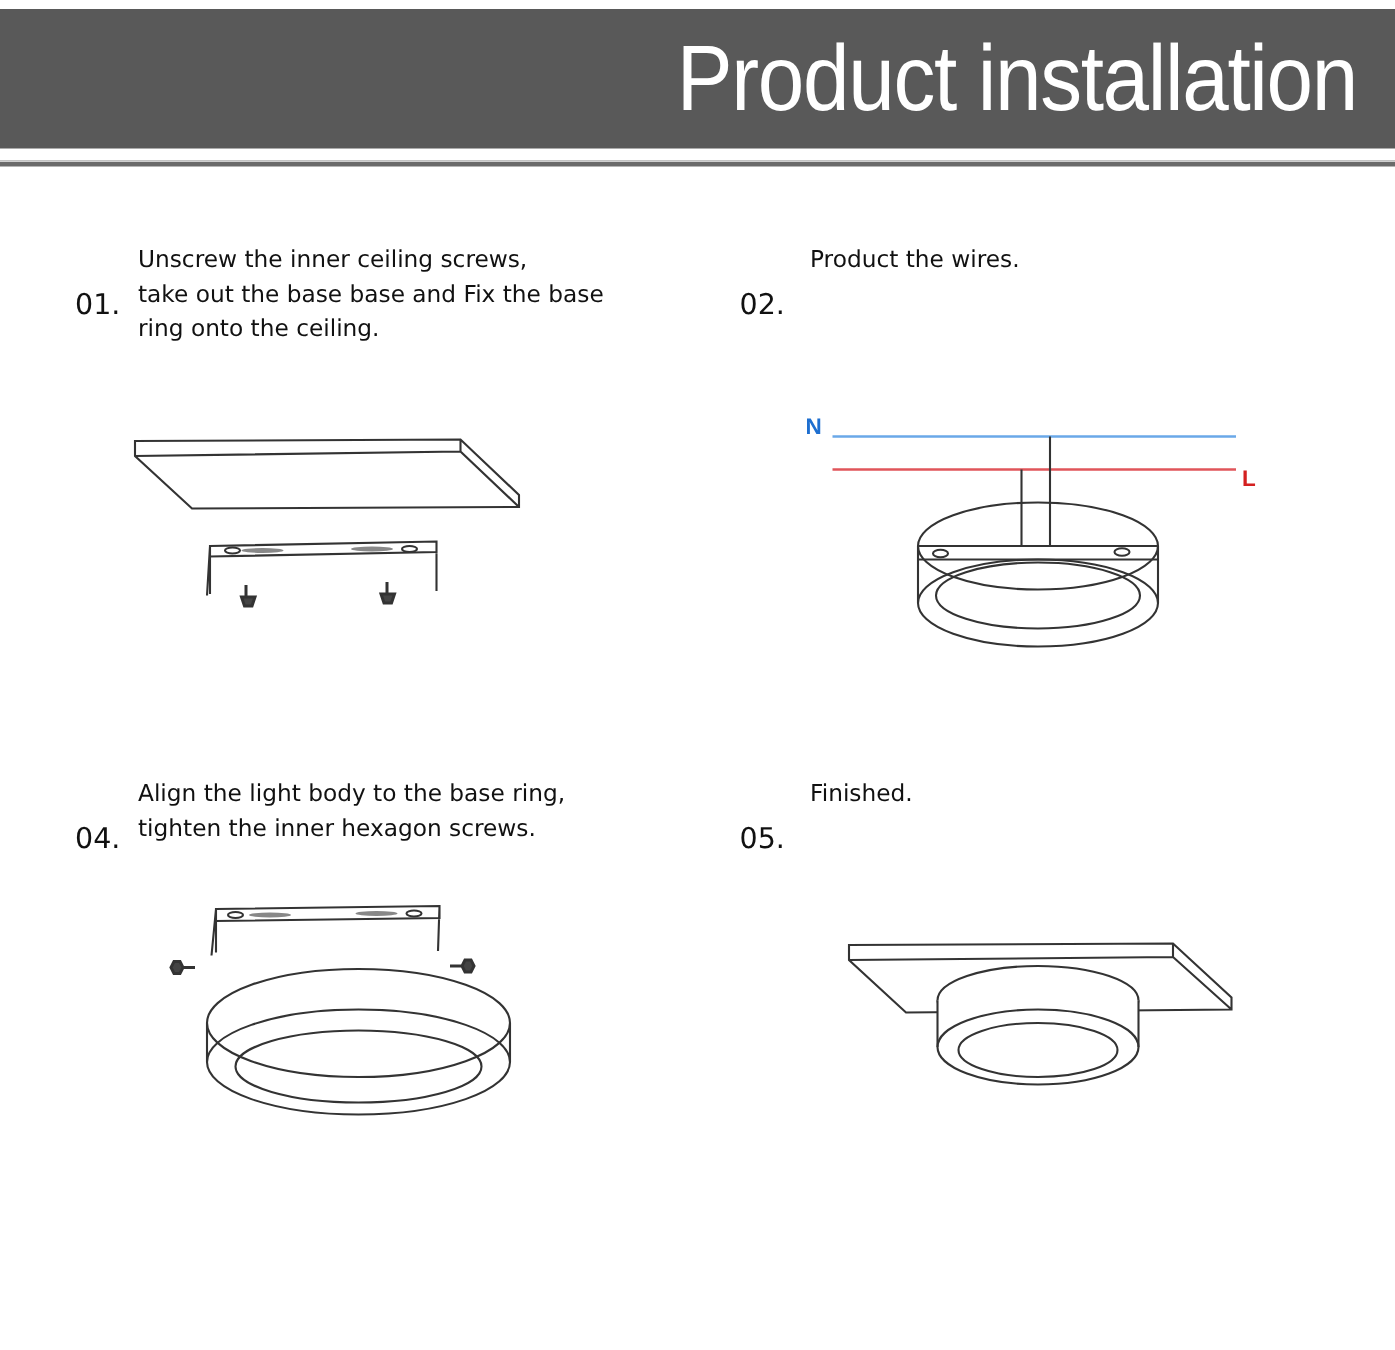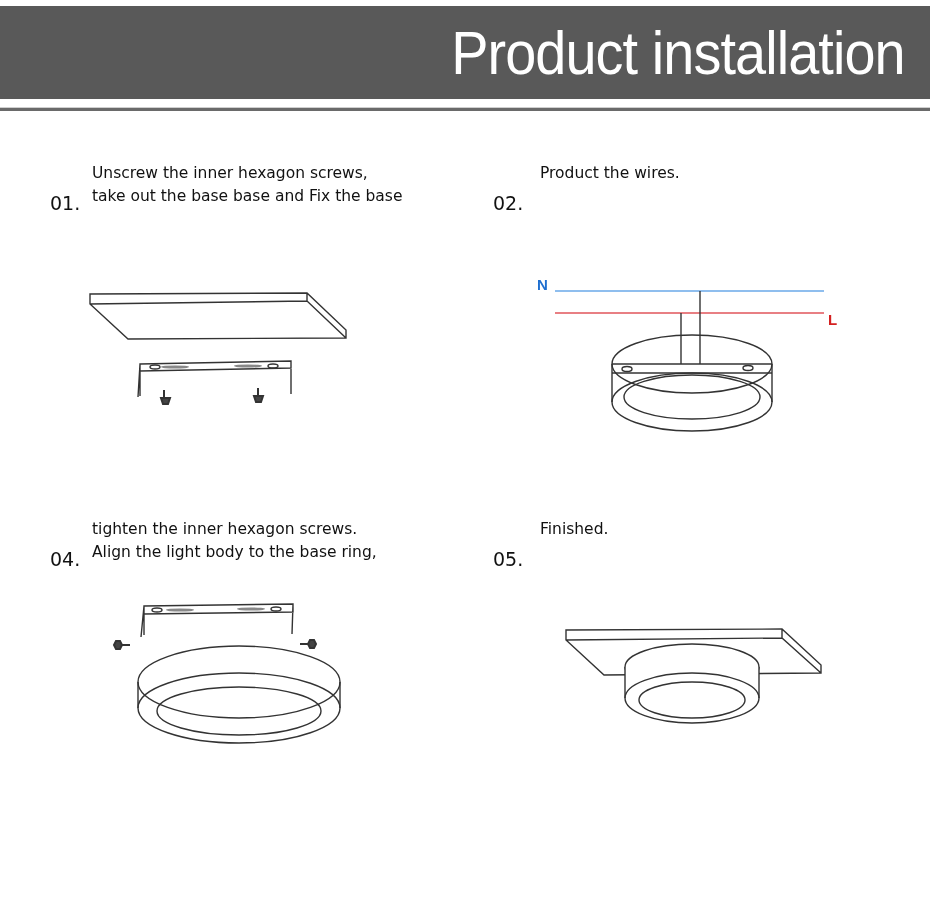--- a/index.html
+++ b/index.html
@@ -16,22 +16,23 @@
 <body>
 
 <div class="banner">
   <span class="banner-title">Product installation</span>
 </div>
 <div class="rule"></div>
 
 <div>
   <span class="step-num" style="left:50px;top:162px;">01.</span>
   <div class="step-text" style="left:92px;top:162px;">
-    <div>Unscrew the inner hexagon screws,</div>
+    <div>Unscrew the inner ceiling screws,</div>
     <div>take out the base base and Fix the base</div>
+    <div>ring onto the ceiling.</div>
   </div>
   <svg style="left:0;top:0;" width="930" height="900">
     <path class="ln" d="M90 294 L307 293 L346 330 L346 338 L128 339 L90 304 Z M90 294 L90 304 M307 293 L307 301 L346 338 M90 304 L307 301"></path>
     <path class="ln" d="M140 364 L291 361 L291 368 L140 371 Z M140 364 L138 397 M291 361 L291 394 M140 371 L140 396"></path>
     <ellipse cx="155" cy="367" rx="5" ry="2" class="ln"></ellipse>
     <ellipse cx="175" cy="367" rx="14" ry="1.6" fill="#888"></ellipse>
     <ellipse cx="248" cy="366" rx="14" ry="1.6" fill="#888"></ellipse>
     <ellipse cx="273" cy="366" rx="5" ry="2" class="ln"></ellipse>
     <path d="M161 398 h9 l-2 6 h-5 z M164 390 v8" stroke="#333" stroke-width="2" fill="#444"></path>
     <path d="M254 396 h9 l-2 6 h-5 z M258 388 v8" stroke="#333" stroke-width="2" fill="#444"></path>
@@ -58,22 +59,22 @@
     <line x1="612" y1="364" x2="772" y2="364" class="ln"></line>
     <line x1="612" y1="373" x2="772" y2="373" class="ln"></line>
     <ellipse cx="627" cy="369" rx="5" ry="2.5" class="ln"></ellipse>
     <ellipse cx="748" cy="368" rx="5" ry="2.5" class="ln"></ellipse>
   </svg>
 </div>
 
 <div>
   <span class="step-num" style="left:50px;top:518px;">04.</span>
   <div class="step-text" style="left:92px;top:518px;">
+    <div>Align the light body to the base ring,</div>
     <div>tighten the inner hexagon screws.</div>
-    <div>Align the light body to the base ring,</div>
   </div>
   <svg style="left:0;top:0;" width="930" height="900">
     <path class="ln" d="M144 606 L293 604 L293 612 L144 614 Z M144 606 L141 637 M293 604 L292 634 M144 614 L144 635"></path>
     <ellipse cx="157" cy="610" rx="5" ry="2" class="ln"></ellipse>
     <ellipse cx="180" cy="610" rx="14" ry="1.6" fill="#888"></ellipse>
     <ellipse cx="251" cy="609" rx="14" ry="1.6" fill="#888"></ellipse>
     <ellipse cx="276" cy="609" rx="5" ry="2" class="ln"></ellipse>
     <path d="M114 645 l2 -4 h4 l2 4 l-2 4 h-4 z M122 645 h8" stroke="#333" stroke-width="2" fill="#444"></path>
     <path d="M316 644 l-2 -4 h-4 l-2 4 l2 4 h4 z M308 644 h-8" stroke="#333" stroke-width="2" fill="#444"></path>
     <ellipse cx="239" cy="682" rx="101" ry="36" class="ln"></ellipse>

